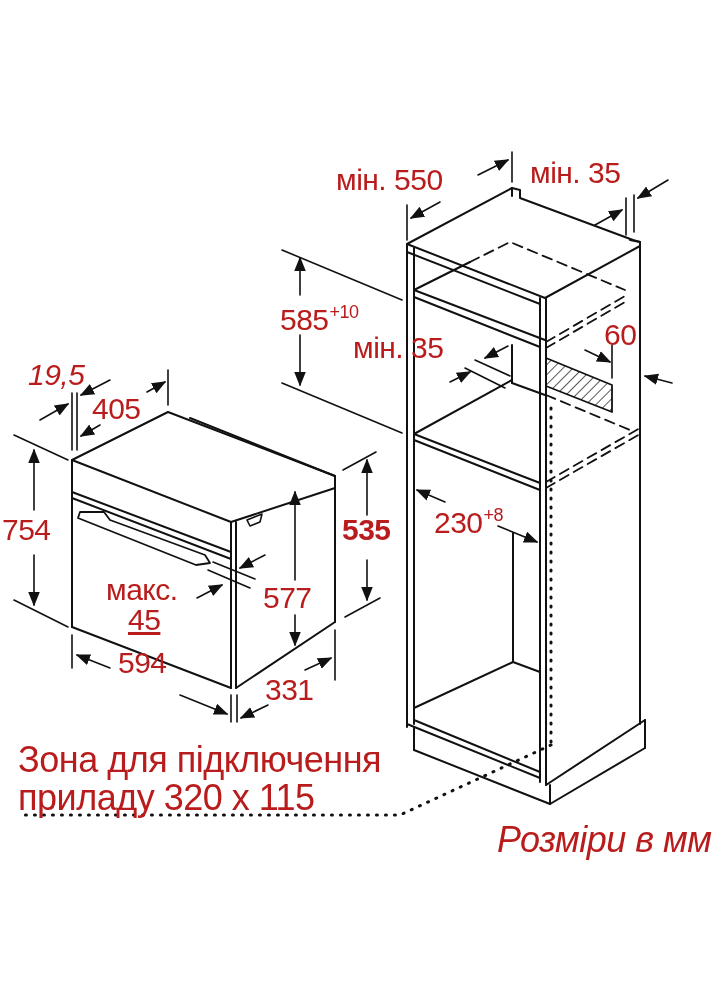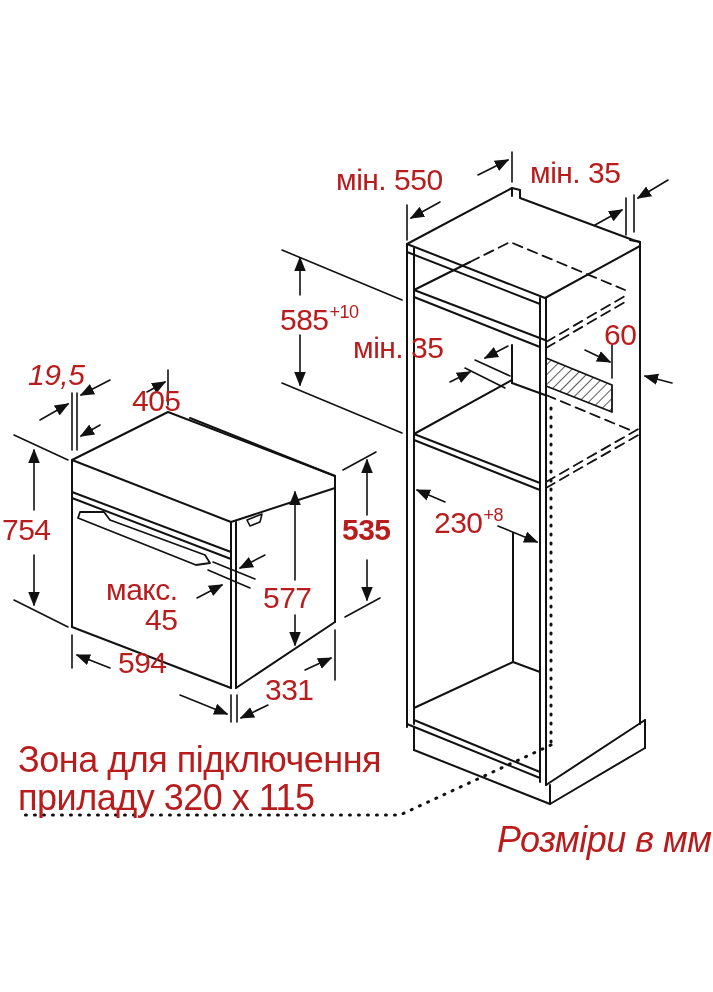--- a/index.html
+++ b/index.html
@@ -180,24 +180,24 @@
   <span>585</span><sup class="s">+10</sup>
 </div>
 <div class="lbl md" style="left:353px;top:333px;">мін. 35</div>
 <div class="lbl md" style="left:604px;top:320px;">60</div>
 
 <div class="lbl md" style="left:434px;top:508px;">
   <span>230</span><sup class="s">+8</sup>
 </div>
 
 <div class="lbl md" style="left:28px;top:360px;font-style:italic;">19,5</div>
-<div class="lbl md" style="left:92px;top:386px;margin-left:40px;">405</div>
+<div class="lbl md" style="left:92px;top:394px;">405</div>
 <div class="lbl md" style="left:2px;top:515px;">754</div>
 <div class="lbl md" style="left:342px;top:515px;font-weight:bold;">535</div>
 <div class="lbl md" style="left:263px;top:583px;text-align:right;">577</div>
 <div class="lbl md" style="left:106px;top:575px;">макс.</div>
-<div class="lbl md" style="left:145px;top:605px;">45</div>
+<div class="lbl md" style="left:128px;top:605px;text-decoration:underline;">45</div>
 <div class="lbl md" style="left:118px;top:648px;">594</div>
 <div class="lbl md" style="left:265px;top:675px;">331</div>
 
 <div class="lbl note" style="left:18px;top:740px;">Зона для підключення</div>
 <div class="lbl note" style="left:18px;top:778px;">приладу 320 x 115</div>
 <div class="lbl note" style="left:497px;top:820px;font-style:italic;">Розміри в мм</div>
 
 </body></html>

